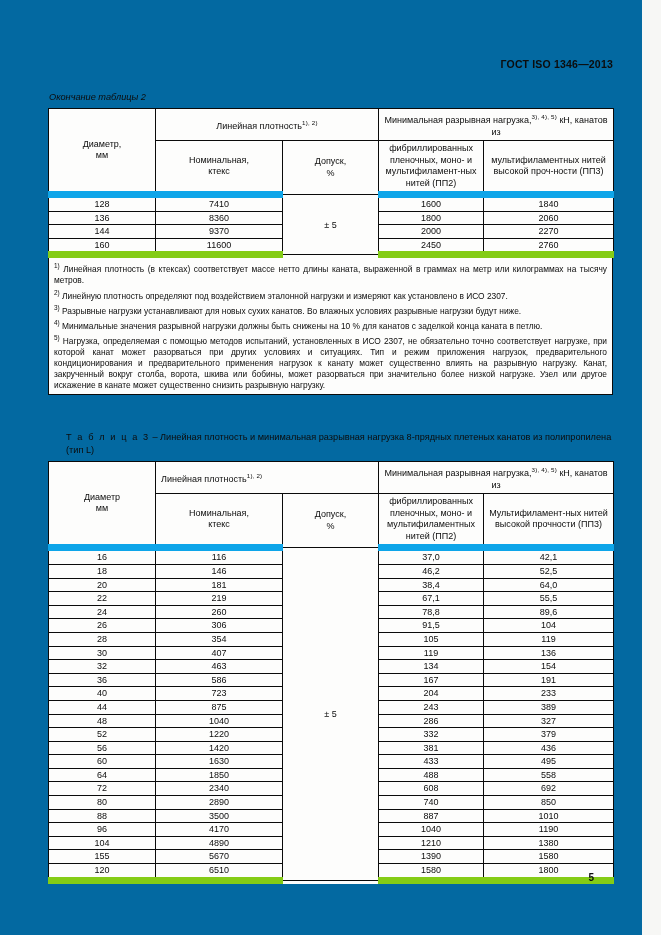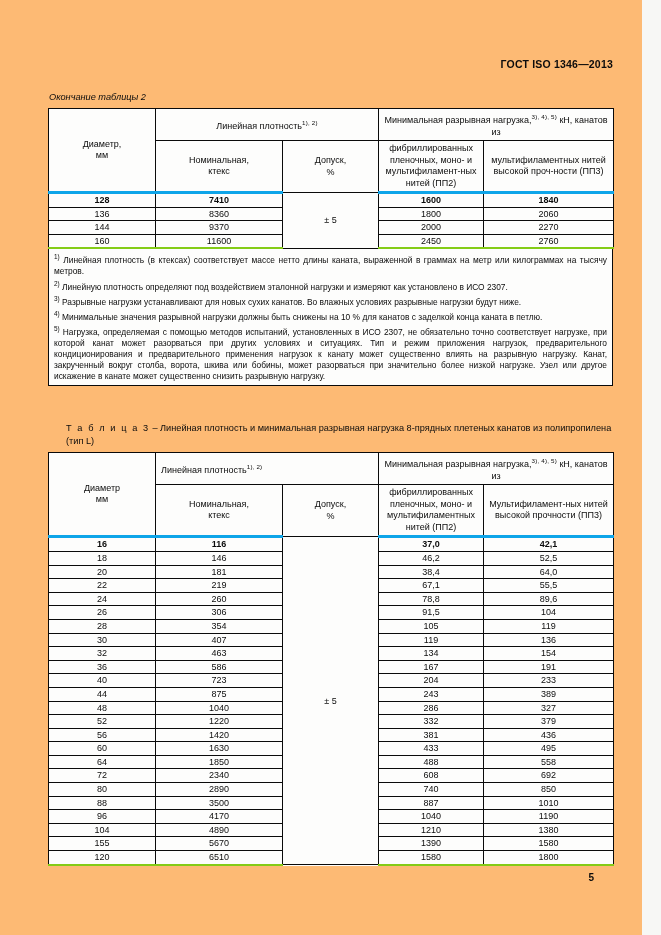--- a/index.html
+++ b/index.html
@@ -14,21 +14,21 @@
     font-family: "Liberation Sans", sans-serif;
     color: #000000;
     background: #f7f7f5;
     overflow: hidden;
   }
   .page {
     position: absolute;
     left: 0; top: 0;
     width: 642px;
     height: 935px;
-    background: #fdba74;
+    background: #0369a1;
   }
   .content {
     position: absolute;
     left: 48px;
     top: 58px;
     width: 565px;
   }
   
   .std-header {
     text-align: right;
@@ -83,22 +83,22 @@
     letter-spacing: 0.2px;
   }
   td.num {
     text-align: center;
     font-size: 9.2px;
     line-height: 12.6px;
     height: 12.6px;
     border-top: none;
     border-bottom: none;
   }
-  tr.first-data td.num { border-top: 3px solid #0ea5e9; font-weight: bold; }
-  tr.last-data td.num { border-bottom: 2px solid #84cc16; }
+  tr.first-data td.num { border-top: 7px solid #0ea5e9; }
+  tr.last-data td.num { border-bottom: 7px solid #84cc16; }
   td.tol {
     text-align: center;
     font-size: 9.2px;
     vertical-align: middle;
   }
   
   .notes {
     border: 1px solid #0a0a0a;
     border-top: none;
     padding: 2px 5px 3px 5px;

